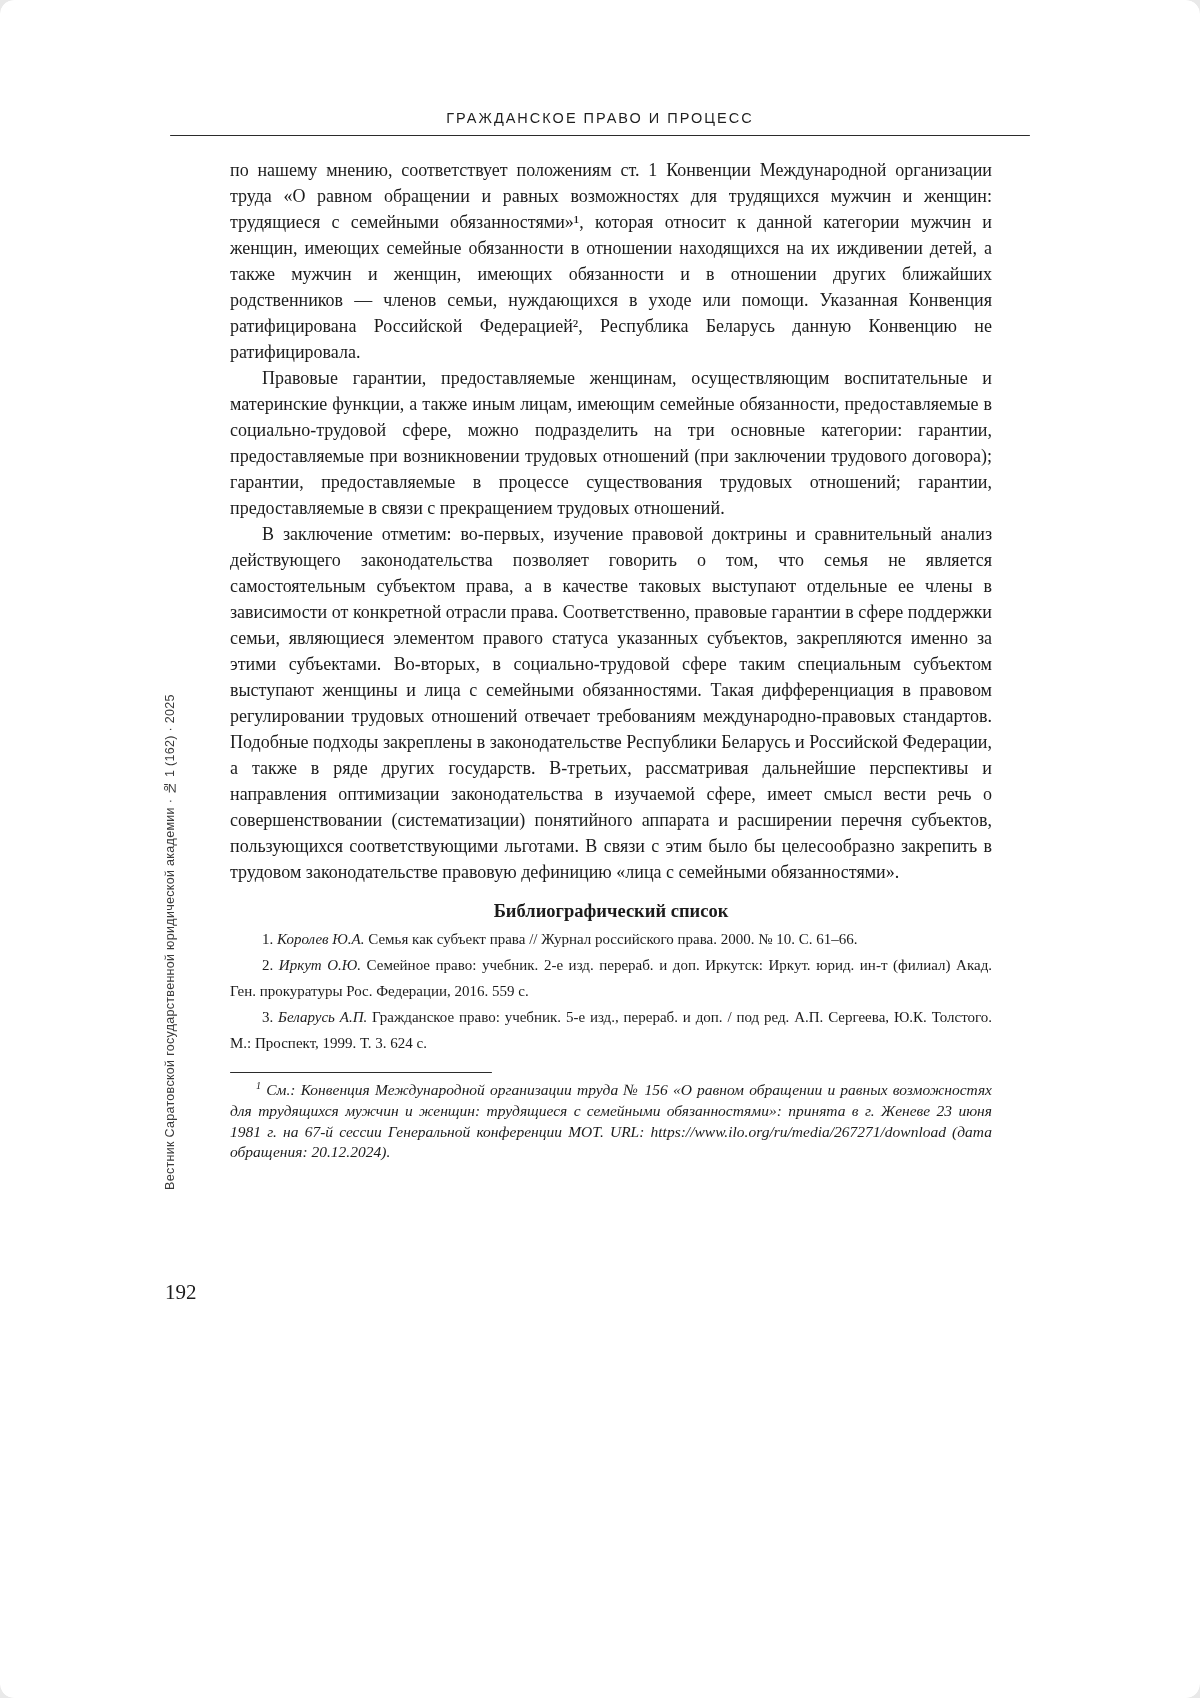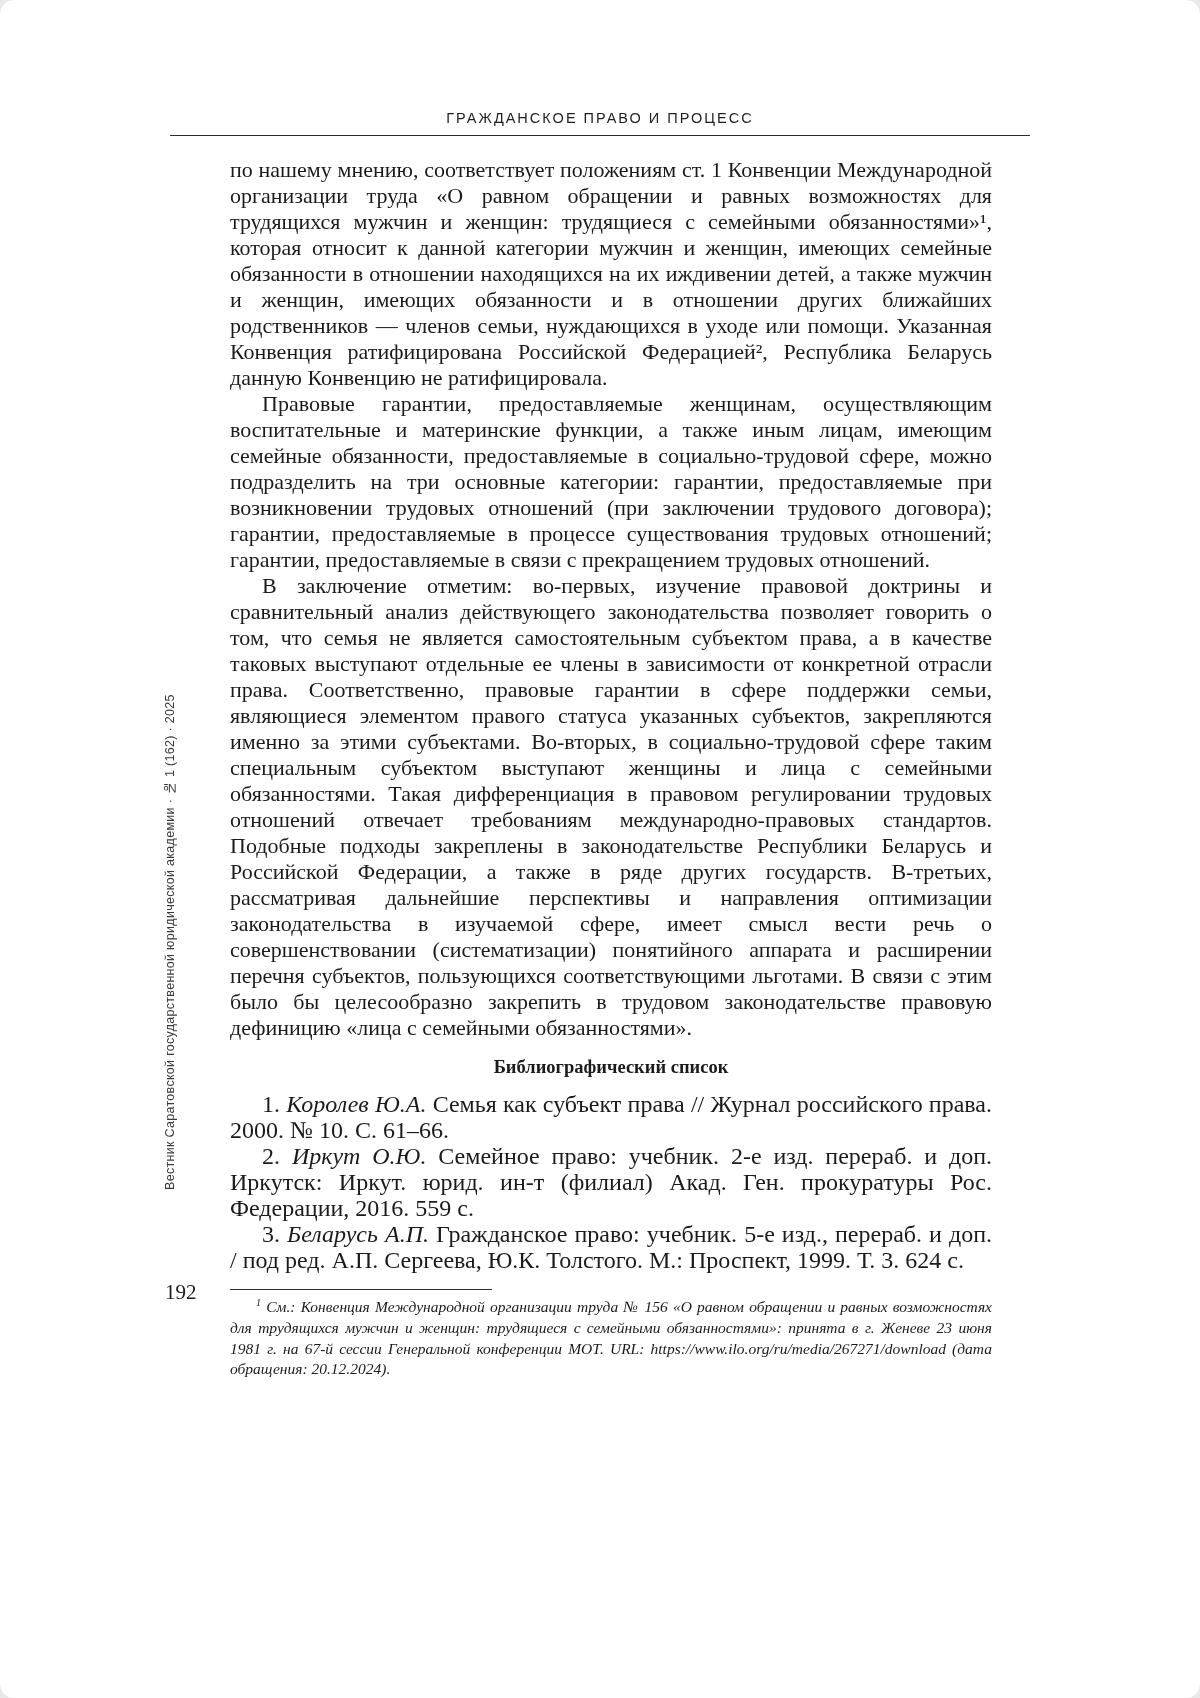--- a/index.html
+++ b/index.html
@@ -34,36 +34,36 @@
     height: 0;
     border-top: 1.6px solid #2b2b2b;
   }
   .content {
     position: absolute;
     top: 157px;
     left: 230px;
     width: 762px;
   }
   .body-text p {
-    font-size: 22px;
+    font-size: 18px;
     line-height: 26px;
     text-align: justify;
     text-indent: 32px;
     font-family: Liberation Serif, serif;
   }
   .body-text p.continuation { text-indent: 0; }
   .bib-title {
     margin-top: 16px;
-    margin-bottom: 13px;
+    margin-bottom: 4px;
     text-align: center;
     font-weight: 700;
     font-size: 18.5px;
   }
   .bib-item {
-    font-size: 24px;
+    font-size: 15px;
     line-height: 26px;
     text-align: justify;
     text-indent: 32px;
   }
   .bib-item .bib-author { font-style: italic; }
   .footnote-sep {
     margin-top: 16px;
     width: 262px;
     height: 0;
     border-top: 1.3px solid #2b2b2b;

